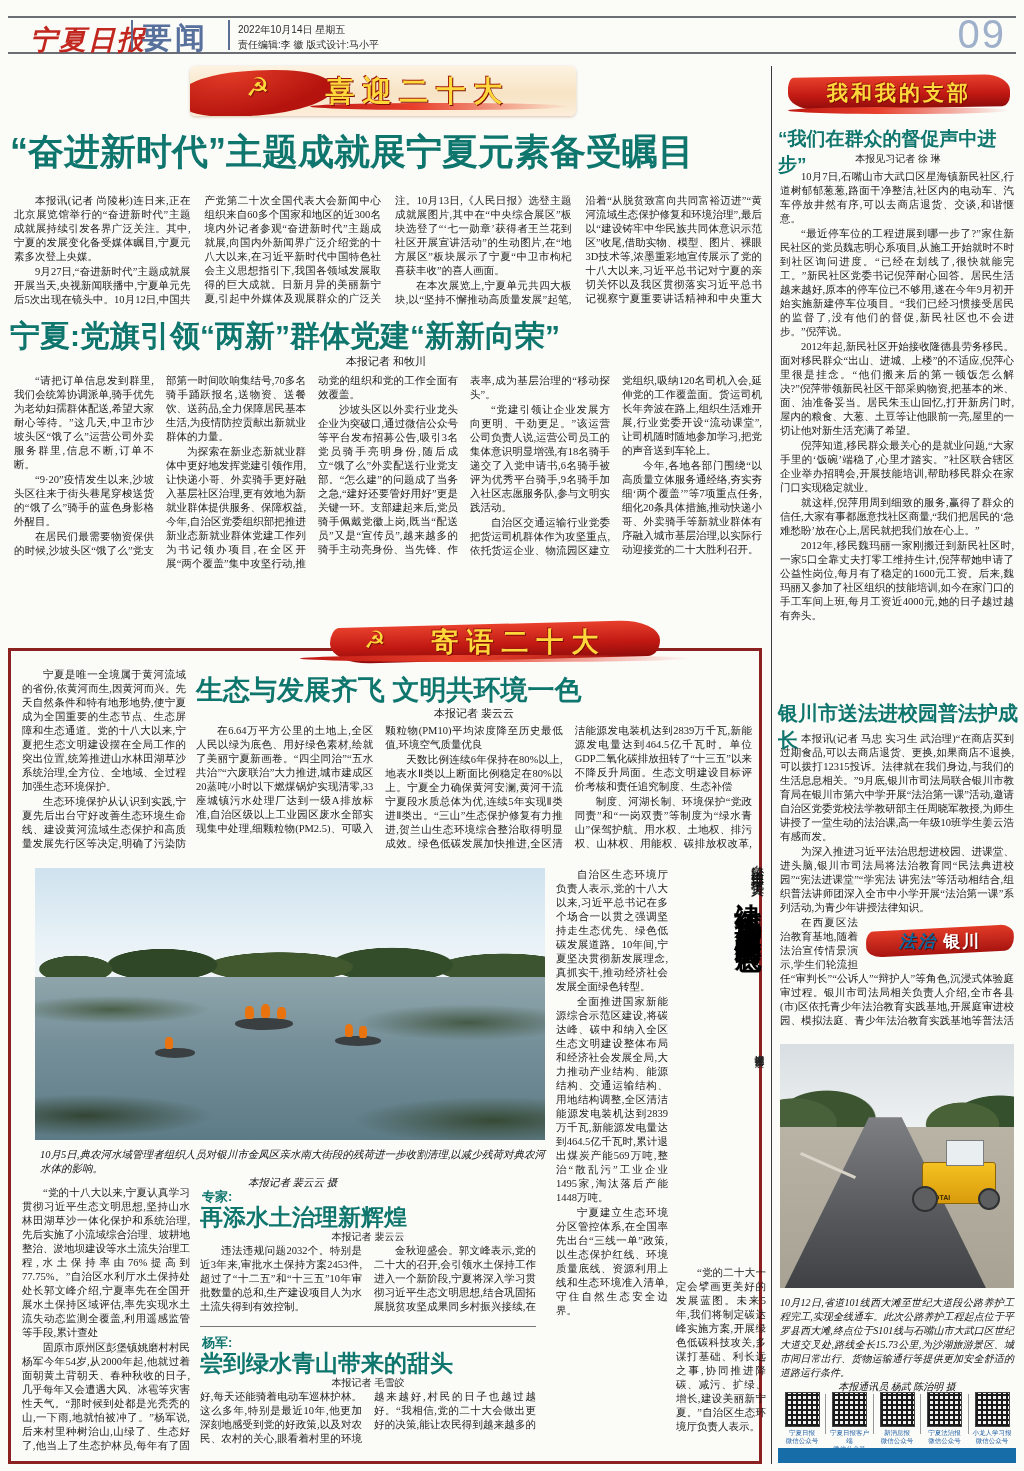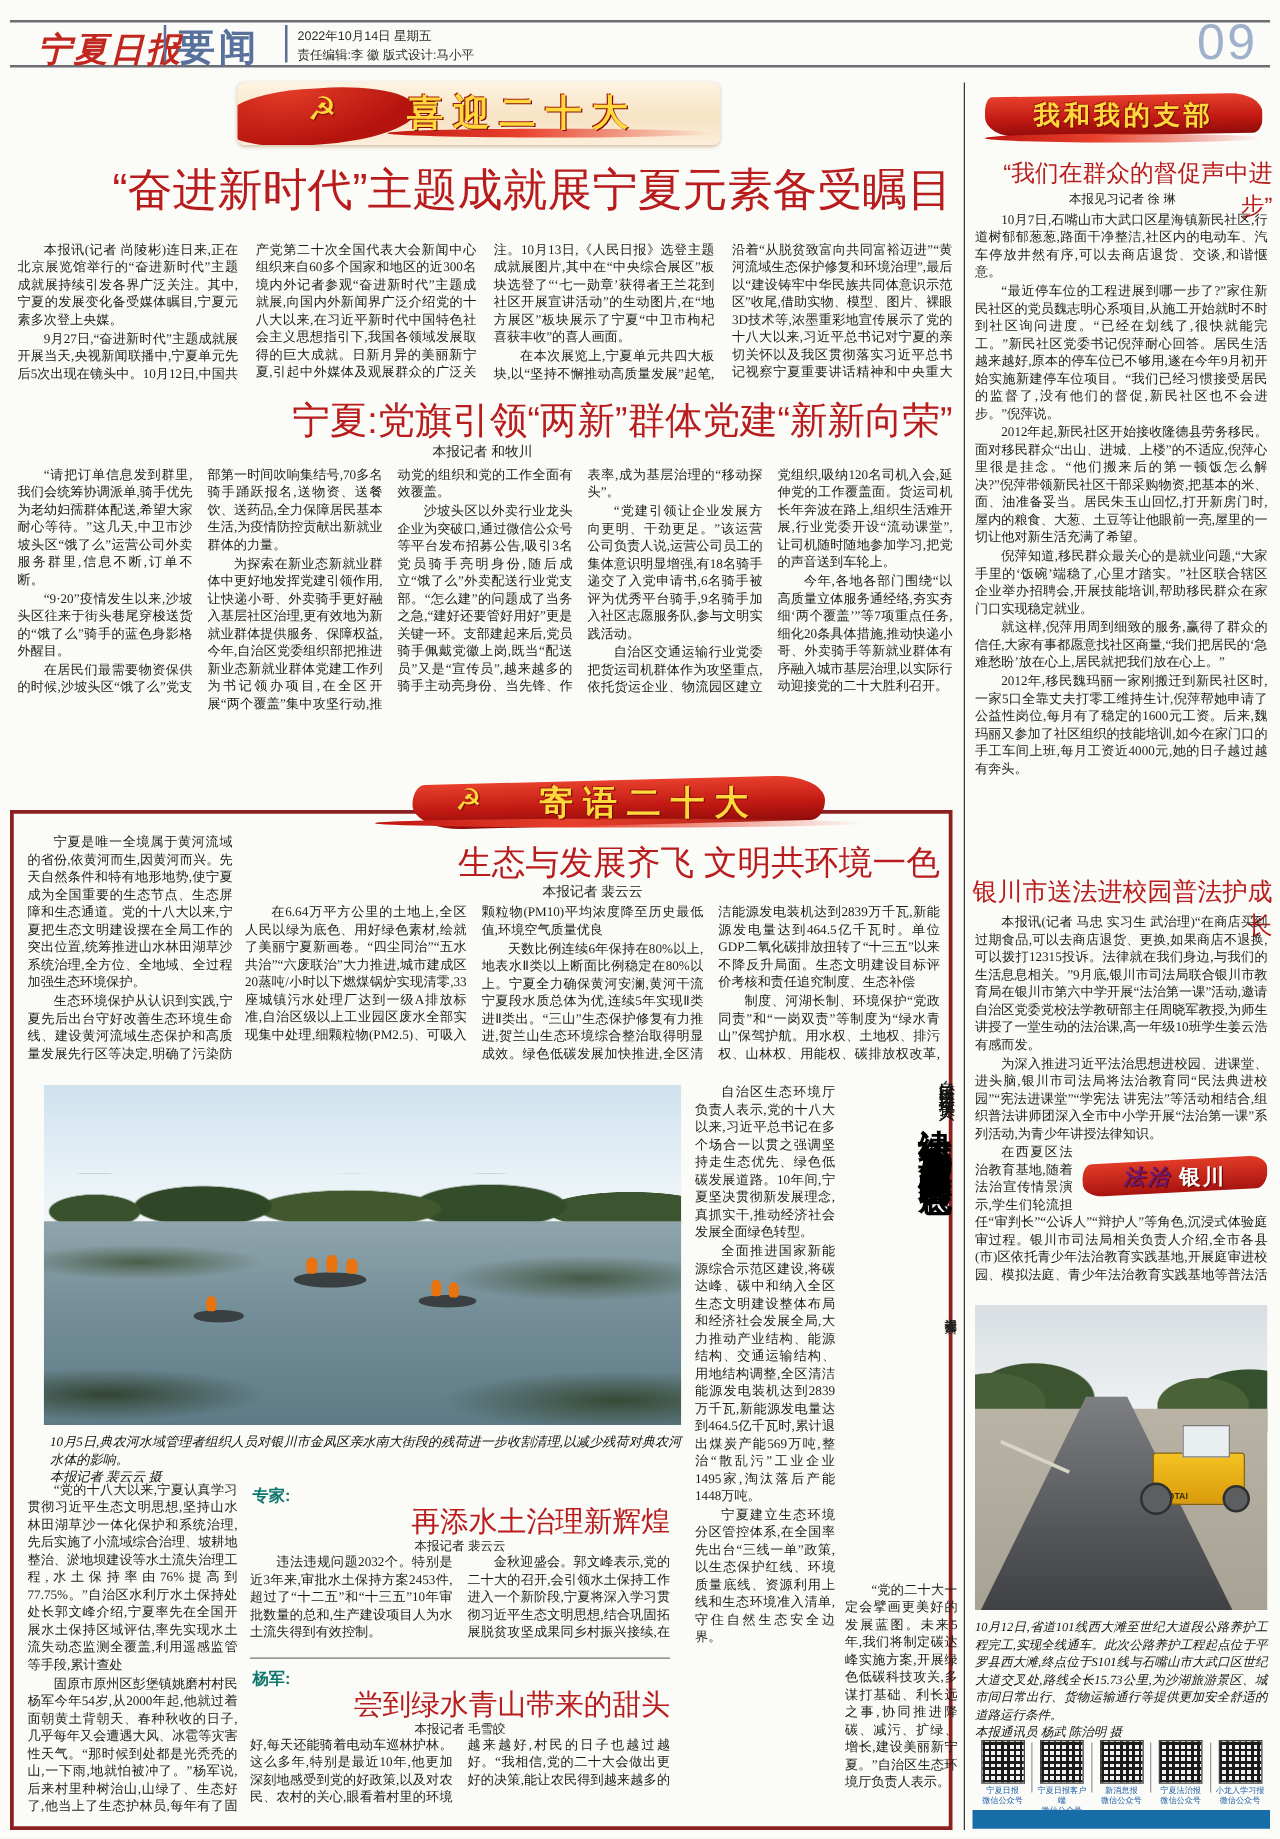--- a/index.html
+++ b/index.html
@@ -17,41 +17,41 @@
   
   .banner { position:absolute; overflow:hidden; }
   .banner-cream { background:linear-gradient(180deg,#fdf3e2 0%,#f7e3c4 55%,#fceedb 100%); border-radius:6px; box-shadow:0 1px 3px rgba(150,90,30,.35); }
   .ribbon-red { position:absolute; background:linear-gradient(180deg,#e8402c 0%,#c01812 60%,#8f0d0b 100%); }
   .banner-title { position:relative; z-index:3; font-family:"Liberation Sans",sans-serif; font-weight:bold; color:#ffd83c; text-shadow:1px 1px 0 #7d0a06, -1px -1px 0 #a51a10; letter-spacing:8px; text-align:center; }
   .emblem { position:absolute; z-index:3; color:#ffd83c; text-shadow:1px 1px 1px #7d0a06; }
   .flag-swoosh { position:absolute; background:radial-gradient(ellipse at 30% 0%, #e23b27 0%, #b5140e 70%); transform:skewX(-18deg) rotate(-4deg); border-radius:40% 60% 50% 50%; z-index:2; }
   .swoosh-tail { position:absolute; height:7px; background:linear-gradient(90deg,#c01812,#e8402c 40%,rgba(232,64,44,0)); border-radius:50%; z-index:1; }
 
   
-  .headline { position:absolute; font-family:"Liberation Sans",sans-serif; font-weight:normal; color:#b91c1c; text-align:right; }
+  .headline { position:absolute; font-family:"Liberation Sans",sans-serif; font-weight:bold; color:#0f766e; text-align:left; }
   .byline { position:absolute; font-size:11px; color:#222; text-align:center; font-family:"Liberation Sans",sans-serif; }
 
   
   .textcols { position:absolute; overflow:hidden; text-align:justify; font-size:10.5px; line-height:14px; color:#1c1c1c; }
   .textcols p { text-indent:2em; margin-bottom:1px; }
   .kicker { font-family:"Liberation Sans",sans-serif; font-weight:bold; font-size:13px; color:#0f766e; }
 
   
   .feature-box { position:absolute; left:8px; top:648px; width:754px; height:816px; border:3px solid #8c2121; }
 
   
   .vertical-block { position:absolute; writing-mode:vertical-rl; display:flex; }
   .v-lead { font-size:13px; font-family:"Liberation Sans",sans-serif; color:#111; letter-spacing:2px; margin-left:6px; }
   .v-title { font-size:27px; font-weight:bold; font-family:"Liberation Sans",sans-serif; color:#000; letter-spacing:3px; margin-left:8px; }
   .v-byline { font-size:10px; color:#222; margin-left:6px; padding-top:120px; }
 
   
   .photo { position:absolute; overflow:hidden; }
   .caption { position:absolute; font-size:10.5px; line-height:14px; color:#111; text-align:justify; font-style:italic; }
-  .credit { display:block; text-align:left; font-style:italic; }
+  .credit { display:block; text-align:center; font-style:italic; }
 
   
   .sky { position:absolute; left:0; top:0; width:100%; height:40%; background:linear-gradient(180deg,#cfe2ee 0%,#e9f2f7 70%,#f2f6f8 100%); }
   .treeline { position:absolute; left:0; top:26%; width:100%; height:16%;
     background:
       radial-gradient(ellipse 60px 22px at 8% 70%, #39512d 60%, rgba(57,81,45,0) 62%),
       radial-gradient(ellipse 90px 26px at 25% 60%, #2f4727 60%, rgba(47,71,39,0) 62%),
       radial-gradient(ellipse 120px 24px at 48% 65%, #41582f 60%, rgba(65,88,47,0) 62%),
       radial-gradient(ellipse 100px 28px at 70% 60%, #334c29 60%, rgba(51,76,41,0) 62%),
       radial-gradient(ellipse 110px 24px at 92% 68%, #3c5530 60%, rgba(60,85,48,0) 62%);
@@ -80,21 +80,21 @@
   .road-surface { position:absolute; left:0; top:30%; width:100%; height:70%; background:linear-gradient(180deg,#7d7f82 0%,#55575a 60%,#3f4144 100%); clip-path:polygon(38% 0%, 52% 0%, 88% 100%, 2% 100%); }
   .road-edge { position:absolute; background:#d8d4c8; }
   .roller-body { position:absolute; background:linear-gradient(180deg,#f4c221,#d99b0c); border:1px solid #8a6508; border-radius:3px; }
   .roller-wheel { position:absolute; background:#5c5e60; border-radius:50%; border:2px solid #2e2f31; }
   .roller-cab { position:absolute; background:#e9eef0; border:1px solid #7c7c7c; }
 
   
   .float-ribbon { float:right; width:148px; height:44px; margin:4px 0 4px 8px; position:relative; shape-outside:margin-box; }
   .fr-band { position:absolute; left:0; top:8px; width:100%; height:26px; background:linear-gradient(180deg,#e23b27,#a81410); border-radius:8px 14px 10px 16px / 12px 10px 14px 10px; transform:rotate(-3deg); }
   .fr-text { position:relative; z-index:2; text-align:center; font-family:"Liberation Sans",sans-serif; font-weight:bold; font-size:17px; letter-spacing:2px; line-height:44px; }
-  .fr-gold { color:#701a75; text-shadow:1px 1px 0 #6d0803; font-style:italic; }
+  .fr-gold { color:#0369a1; text-shadow:1px 1px 0 #6d0803; font-style:italic; }
   .fr-white { color:#ffffff; text-shadow:1px 1px 0 #6d0803; }
 
   .qr-row { position:absolute; display:flex; justify-content:space-between; }
   .qr-item { width:44px; text-align:center; }
   .qr-box { width:35px; height:35px; margin:0 auto; border:1px solid #444;
     background:
       repeating-linear-gradient(0deg,#1b1b1b 0 2px,transparent 2px 5px),
       repeating-linear-gradient(90deg,#1b1b1b 0 2px,#f2f2f2 2px 5px);
   }
   .qr-label { font-size:6.5px; line-height:8px; color:#1f5fa6; font-family:"Liberation Sans",sans-serif; margin-top:2px; }

